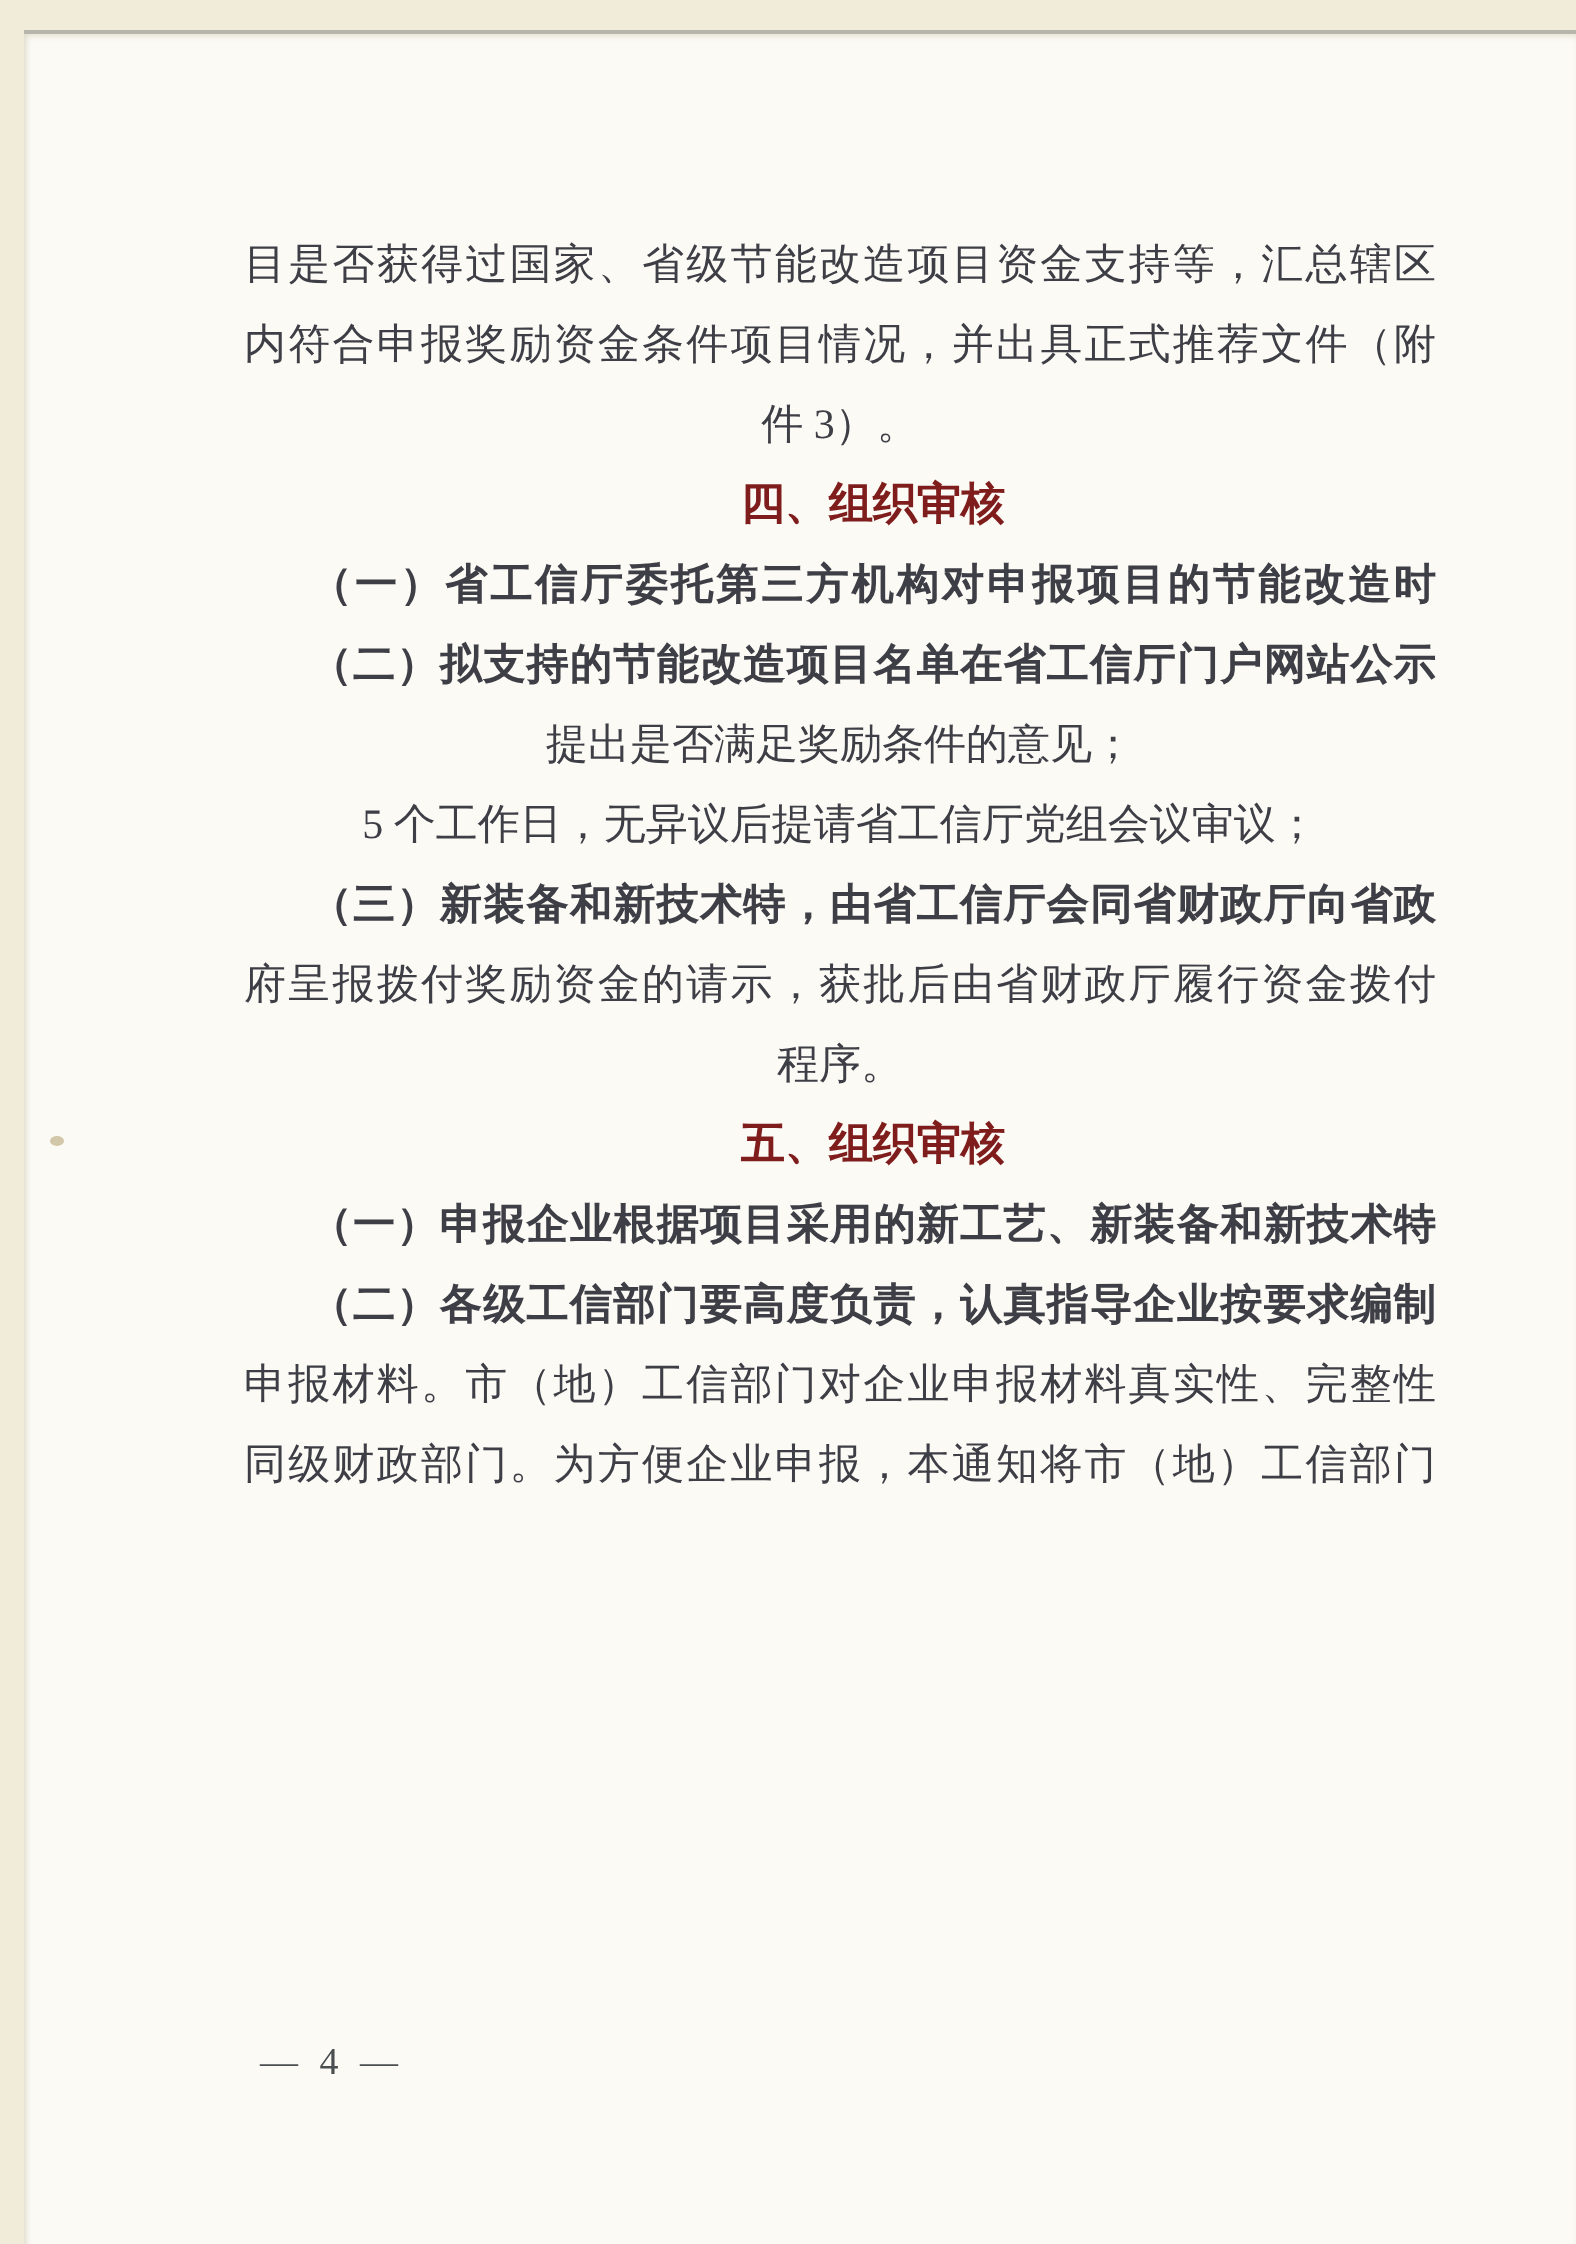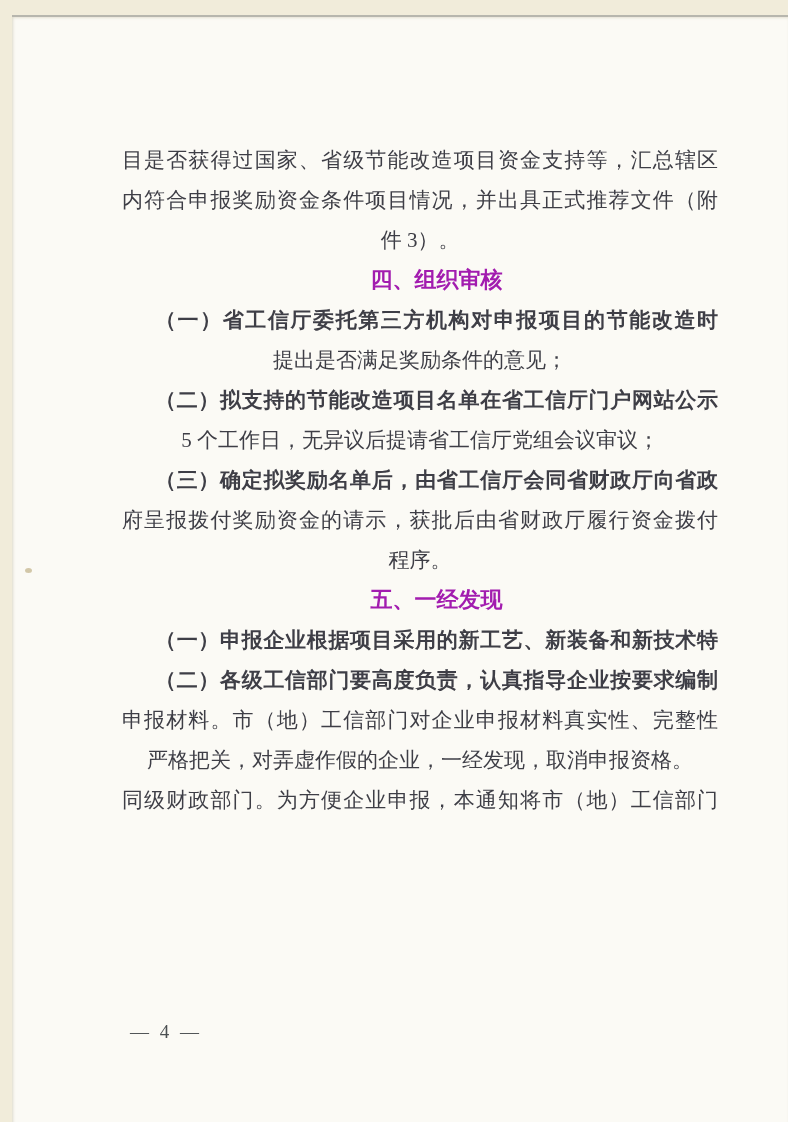--- a/index.html
+++ b/index.html
@@ -20,21 +20,21 @@
     top: 15px;
     width: 776px;
     height: 1107px;
     background: #fbfaf5;
     border-top: 2px solid #b7b6ad;
     box-shadow: inset 2px 0 3px -1px #dedbcc, inset 0 2px 3px -1px #e7e4d6;
   }
   .textblock {
     position: absolute;
     left: 110px;
-    top: 123px;
+    top: 95px;
     width: 596px;
   }
   .line {
     height: 40px;
     line-height: 40px;
     font-size: 21px;
     letter-spacing: 0;
     color: #3e3e46;
     text-align: center;
   }
@@ -43,21 +43,21 @@
     text-align-last: justify;
     text-justify: inter-character;
   }
   .indent {
     padding-left: 33px;
     font-weight: bold;
   }
   .heading {
     font-family: "Liberation Sans", "DejaVu Sans", sans-serif;
     font-weight: 700;
-    color: #a21caf;
+    color: #7f1d1d;
     font-size: 22px;
   }
   .pagenum {
     position: absolute;
     left: 118px;
     top: 1000px;
     height: 30px;
     line-height: 30px;
     font-size: 19px;
     letter-spacing: 3px;
@@ -80,29 +80,28 @@
 <div class="scan">
   <div class="page">
     <div class="speck"></div>
 
     <div class="textblock">
       <div class="line fill">目是否获得过国家、省级节能改造项目资金支持等，汇总辖区</div>
       <div class="line fill">内符合申报奖励资金条件项目情况，并出具正式推荐文件（附</div>
       <div class="line">件 3）。</div>
       <div class="line heading indent">四、组织审核</div>
       <div class="line fill indent">（一）省工信厅委托第三方机构对申报项目的节能改造时</div>
+      <div class="line fill indent">（二）拟支持的节能改造项目名单在省工信厅门户网站公示</div>
       <div class="line">提出是否满足奖励条件的意见；</div>
-      <div class="line fill indent">（二）拟支持的节能改造项目名单在省工信厅门户网站公示</div>
       <div class="line">5 个工作日，无异议后提请省工信厅党组会议审议；</div>
-      <div class="line fill indent">（三）确定拟奖励名单后，由省工信厅会同省财政厅向省政</div>
+      <div class="line fill indent">（三）新装备和新技术特，由省工信厅会同省财政厅向省政</div>
       <div class="line fill">府呈报拨付奖励资金的请示，获批后由省财政厅履行资金拨付</div>
       <div class="line">程序。</div>
-      <div class="line heading indent">五、一经发现</div>
+      <div class="line heading indent">五、组织审核</div>
       <div class="line fill indent">（一）申报企业根据项目采用的新工艺、新装备和新技术特</div>
       <div class="line fill indent">（二）各级工信部门要高度负责，认真指导企业按要求编制</div>
       <div class="line fill">申报材料。市（地）工信部门对企业申报材料真实性、完整性</div>
-      <div class="line">严格把关，对弄虚作假的企业，一经发现，取消申报资格。</div>
       <div class="line fill">同级财政部门。为方便企业申报，本通知将市（地）工信部门</div>
     </div>
 
     <div class="pagenum">— 4 —</div>
   </div>
 </div>
 
 </body></html>

